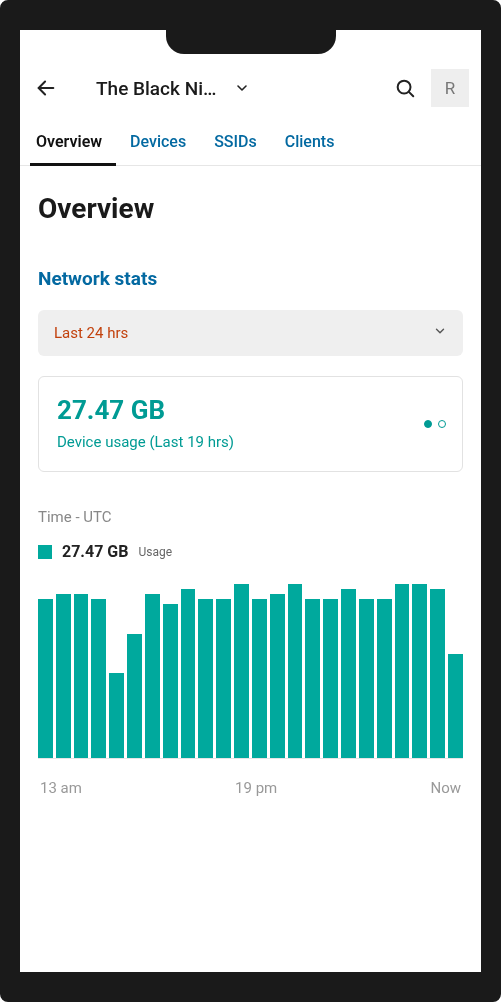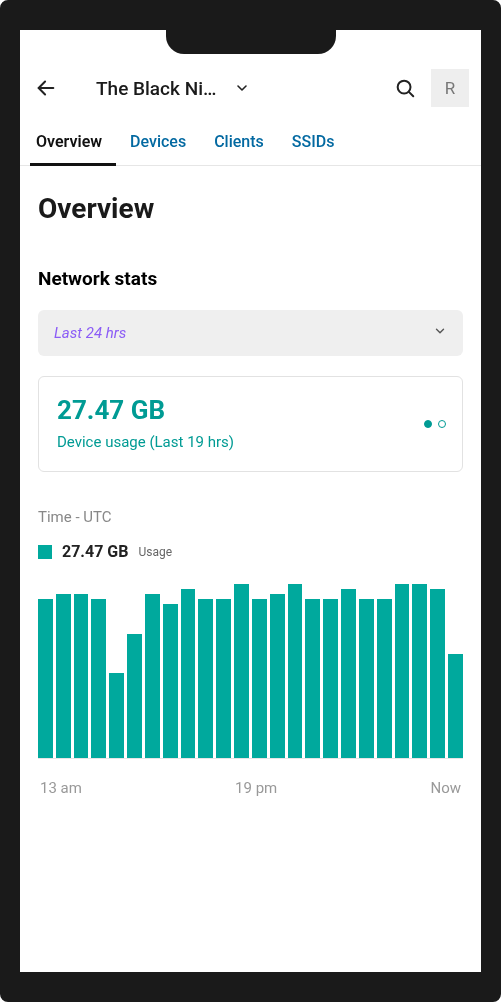--- a/index.html
+++ b/index.html
@@ -130,37 +130,36 @@
   }
   .page-h1 {
     font-size: 28px;
     font-weight: 700;
     color: #1a1a1a;
     margin-bottom: 42px;
   }
   .section-h2 {
     font-size: 19px;
     font-weight: 700;
-    color: #000000;
+    color: #0369a1;
     margin-bottom: 20px;
   }
 
   .range-select {
     width: 100%;
     background: #efefef;
     border-radius: 6px;
     padding: 14px 16px;
     display: flex;
     align-items: flex-start;
     justify-content: space-between;
     cursor: pointer;
     margin-bottom: 20px;
     font-size: 15px;
-    color: #8b5cf6;
-    font-style: italic;
+    color: #c2410c;
   }
 
   .stat-card {
     border: 1px solid #e2e2e2;
     border-radius: 6px;
     padding: 18px 18px 20px 18px;
     margin-bottom: 22px;
     position: relative;
   }
   .stat-value {
@@ -269,22 +268,22 @@
           </svg>
       </div>
       <div class="avatar">
         <span>R</span>
       </div>
     </div>
 
     <div class="tabs">
       <div class="tab active"><span>Overview</span></div>
       <div class="tab"><span>Devices</span></div>
+      <div class="tab"><span>SSIDs</span></div>
       <div class="tab"><span>Clients</span></div>
-      <div class="tab"><span>SSIDs</span></div>
     </div>
 
     <div class="content">
       <h1 class="page-h1">Overview</h1>
       <h2 class="section-h2">Network stats</h2>
 
       <div class="range-select">
         <span>Last 24 hrs</span>
         <svg width="14" height="14" viewBox="0 0 24 24" fill="none" stroke="#555" stroke-width="2.4" stroke-linecap="round" stroke-linejoin="round">
             <polyline points="6 9 12 15 18 9"></polyline>

